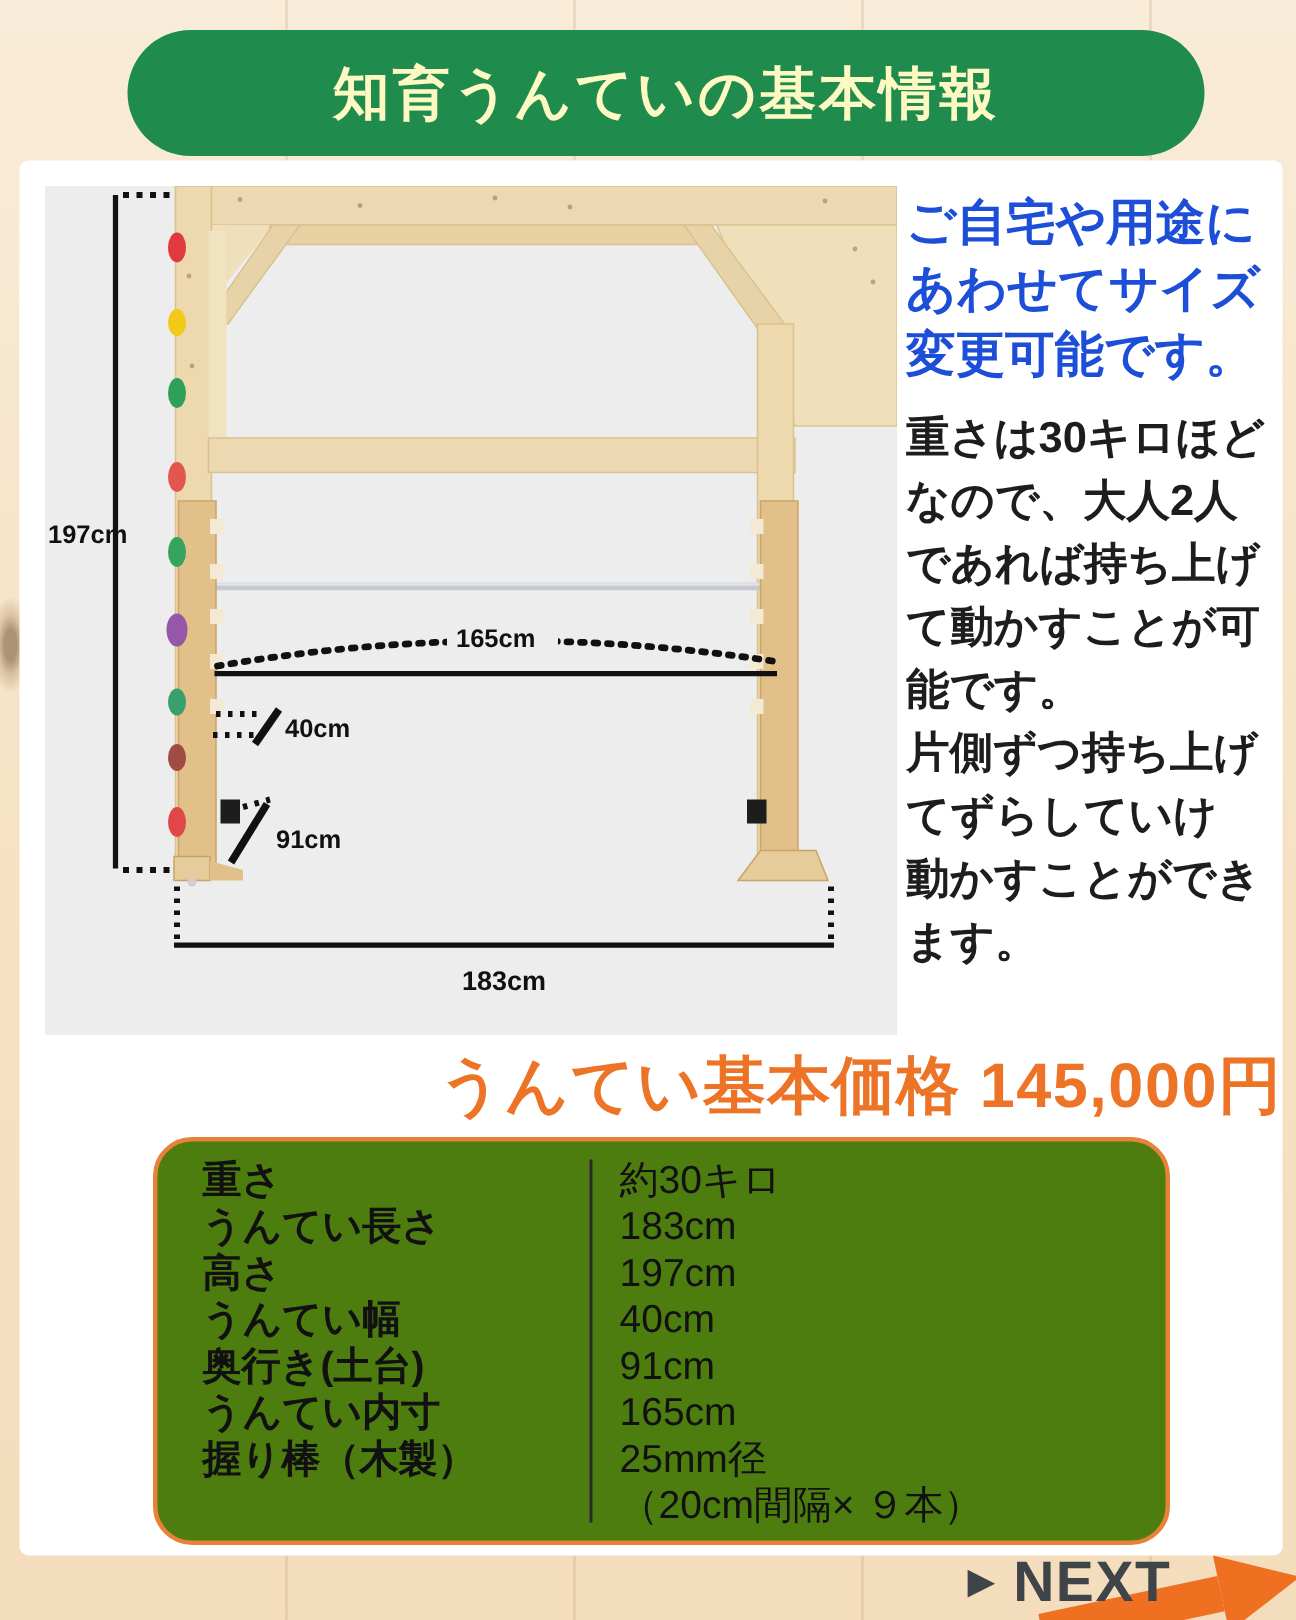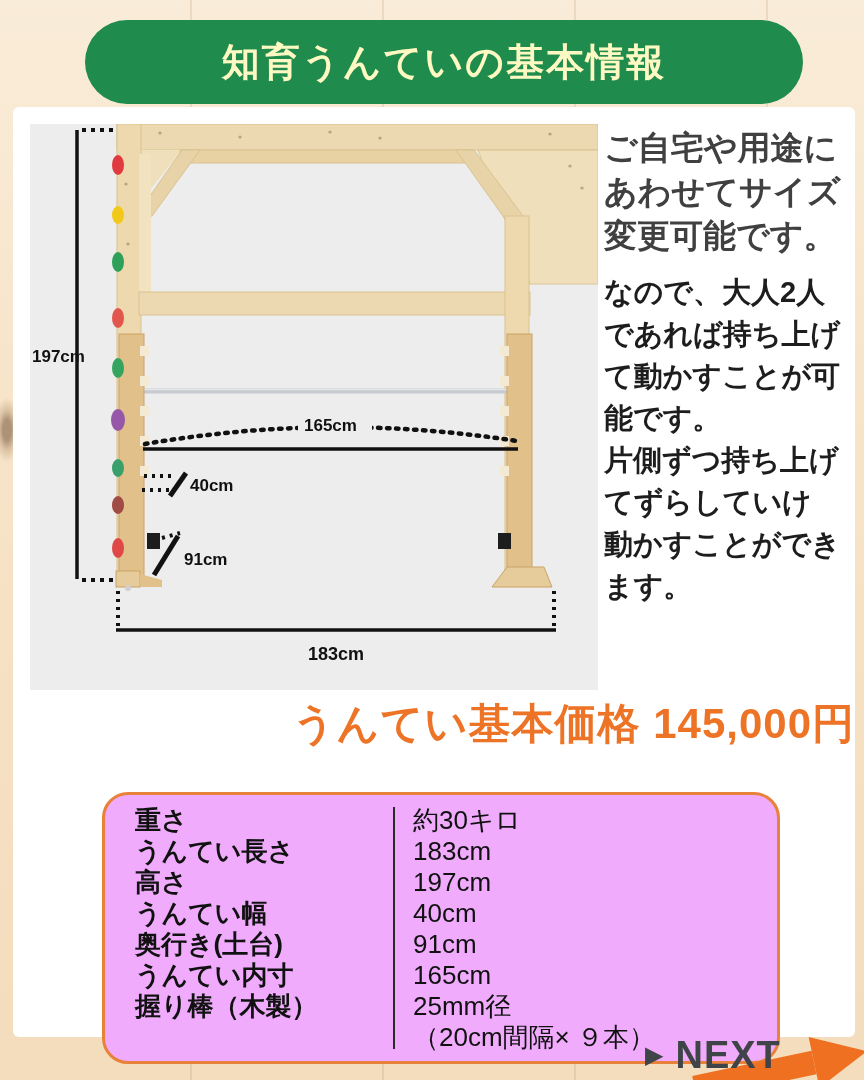--- a/index.html
+++ b/index.html
@@ -17,22 +17,22 @@
     display:flex;align-items:center;justify-content:center;}
   .banner span{color:#fef9c3;font-size:38px;font-weight:bold;letter-spacing:2px;}
   .card{position:absolute;left:13px;top:107px;width:842px;height:930px;background:#ffffff;border-radius:6px;}
   .figure{position:absolute;left:30px;top:124px;width:568px;height:566px;background:#ededee;}
   .info{position:absolute;left:604px;top:126px;width:250px;}
   .hl-line{font-size:33px;font-weight:bold;line-height:44px;}
   .body-text{margin-top:13px;}
   .body-line{font-size:29px;font-weight:bold;line-height:42px;color:#1d1d1d;}
   .price{position:absolute;left:13px;top:696px;width:842px;text-align:right;
     font-size:42px;font-weight:bold;letter-spacing:1px;}
-  .spec{position:absolute;left:102px;top:758px;width:678px;height:272px;background:#f0abfc;
-    border:3px solid #e8813a;border-radius:26px;box-sizing:border-box;padding:10px 16px 10px 30px;margin-top:34px;}
+  .spec{position:absolute;left:102px;top:758px;width:678px;height:272px;background:#4d7c0f;
+    border:3px solid #e8813a;border-radius:26px;box-sizing:border-box;padding:10px 16px 10px 30px;}
   .spec-divider{position:absolute;left:288px;top:12px;bottom:12px;width:2px;background:#2a2a2a;}
   .spec-row{display:flex;}
   .spec-label{flex:0 0 262px;font-size:26px;font-weight:bold;line-height:31px;color:#111;}
   .spec-value{padding-left:16px;font-size:26px;font-weight:normal;line-height:31px;color:#111;white-space:pre-line;}
   .next-arrow{position:absolute;left:692px;top:1036px;width:172px;height:44px;}
   .next{position:absolute;left:645px;top:1032px;display:flex;align-items:center;gap:12px;}
   .next-tri{font-size:24px;color:#3f4449;line-height:46px;}
   .next-label{font-size:38px;font-weight:bold;letter-spacing:1px;color:#3f4449;line-height:46px;}
   svg text{font-family:"Liberation Sans","DejaVu Sans",sans-serif;}
 </style>
@@ -133,26 +133,27 @@
     <text x="154" y="441" font-size="17" font-weight="bold" fill="#111">91cm</text>
 
     <line x1="88" y1="467" x2="88" y2="504" stroke="#111" stroke-width="4" stroke-dasharray="3 5"></line>
     <line x1="524" y1="467" x2="524" y2="504" stroke="#111" stroke-width="4" stroke-dasharray="3 5"></line>
     <line x1="86" y1="506" x2="526" y2="506" stroke="#111" stroke-width="3.5"></line>
     <text x="306" y="536" font-size="18" font-weight="bold" fill="#111" text-anchor="middle">183cm</text>
   </svg>
 </div>
 
 <div class="info">
-  <div style="color:#404040;">
+  <div style="color:#1d4ed8;">
     <div class="hl-line">ご自宅や用途に</div>
     <div class="hl-line">あわせてサイズ</div>
     <div class="hl-line">変更可能です。</div>
   </div>
   <div class="body-text">
+    <div class="body-line">重さは30キロほど</div>
     <div class="body-line">なので、大人2人</div>
     <div class="body-line">であれば持ち上げ</div>
     <div class="body-line">て動かすことが可</div>
     <div class="body-line">能です。</div>
     <div class="body-line">片側ずつ持ち上げ</div>
     <div class="body-line">てずらしていけ</div>
     <div class="body-line">動かすことができ</div>
     <div class="body-line">ます。</div>
   </div>
 </div>

